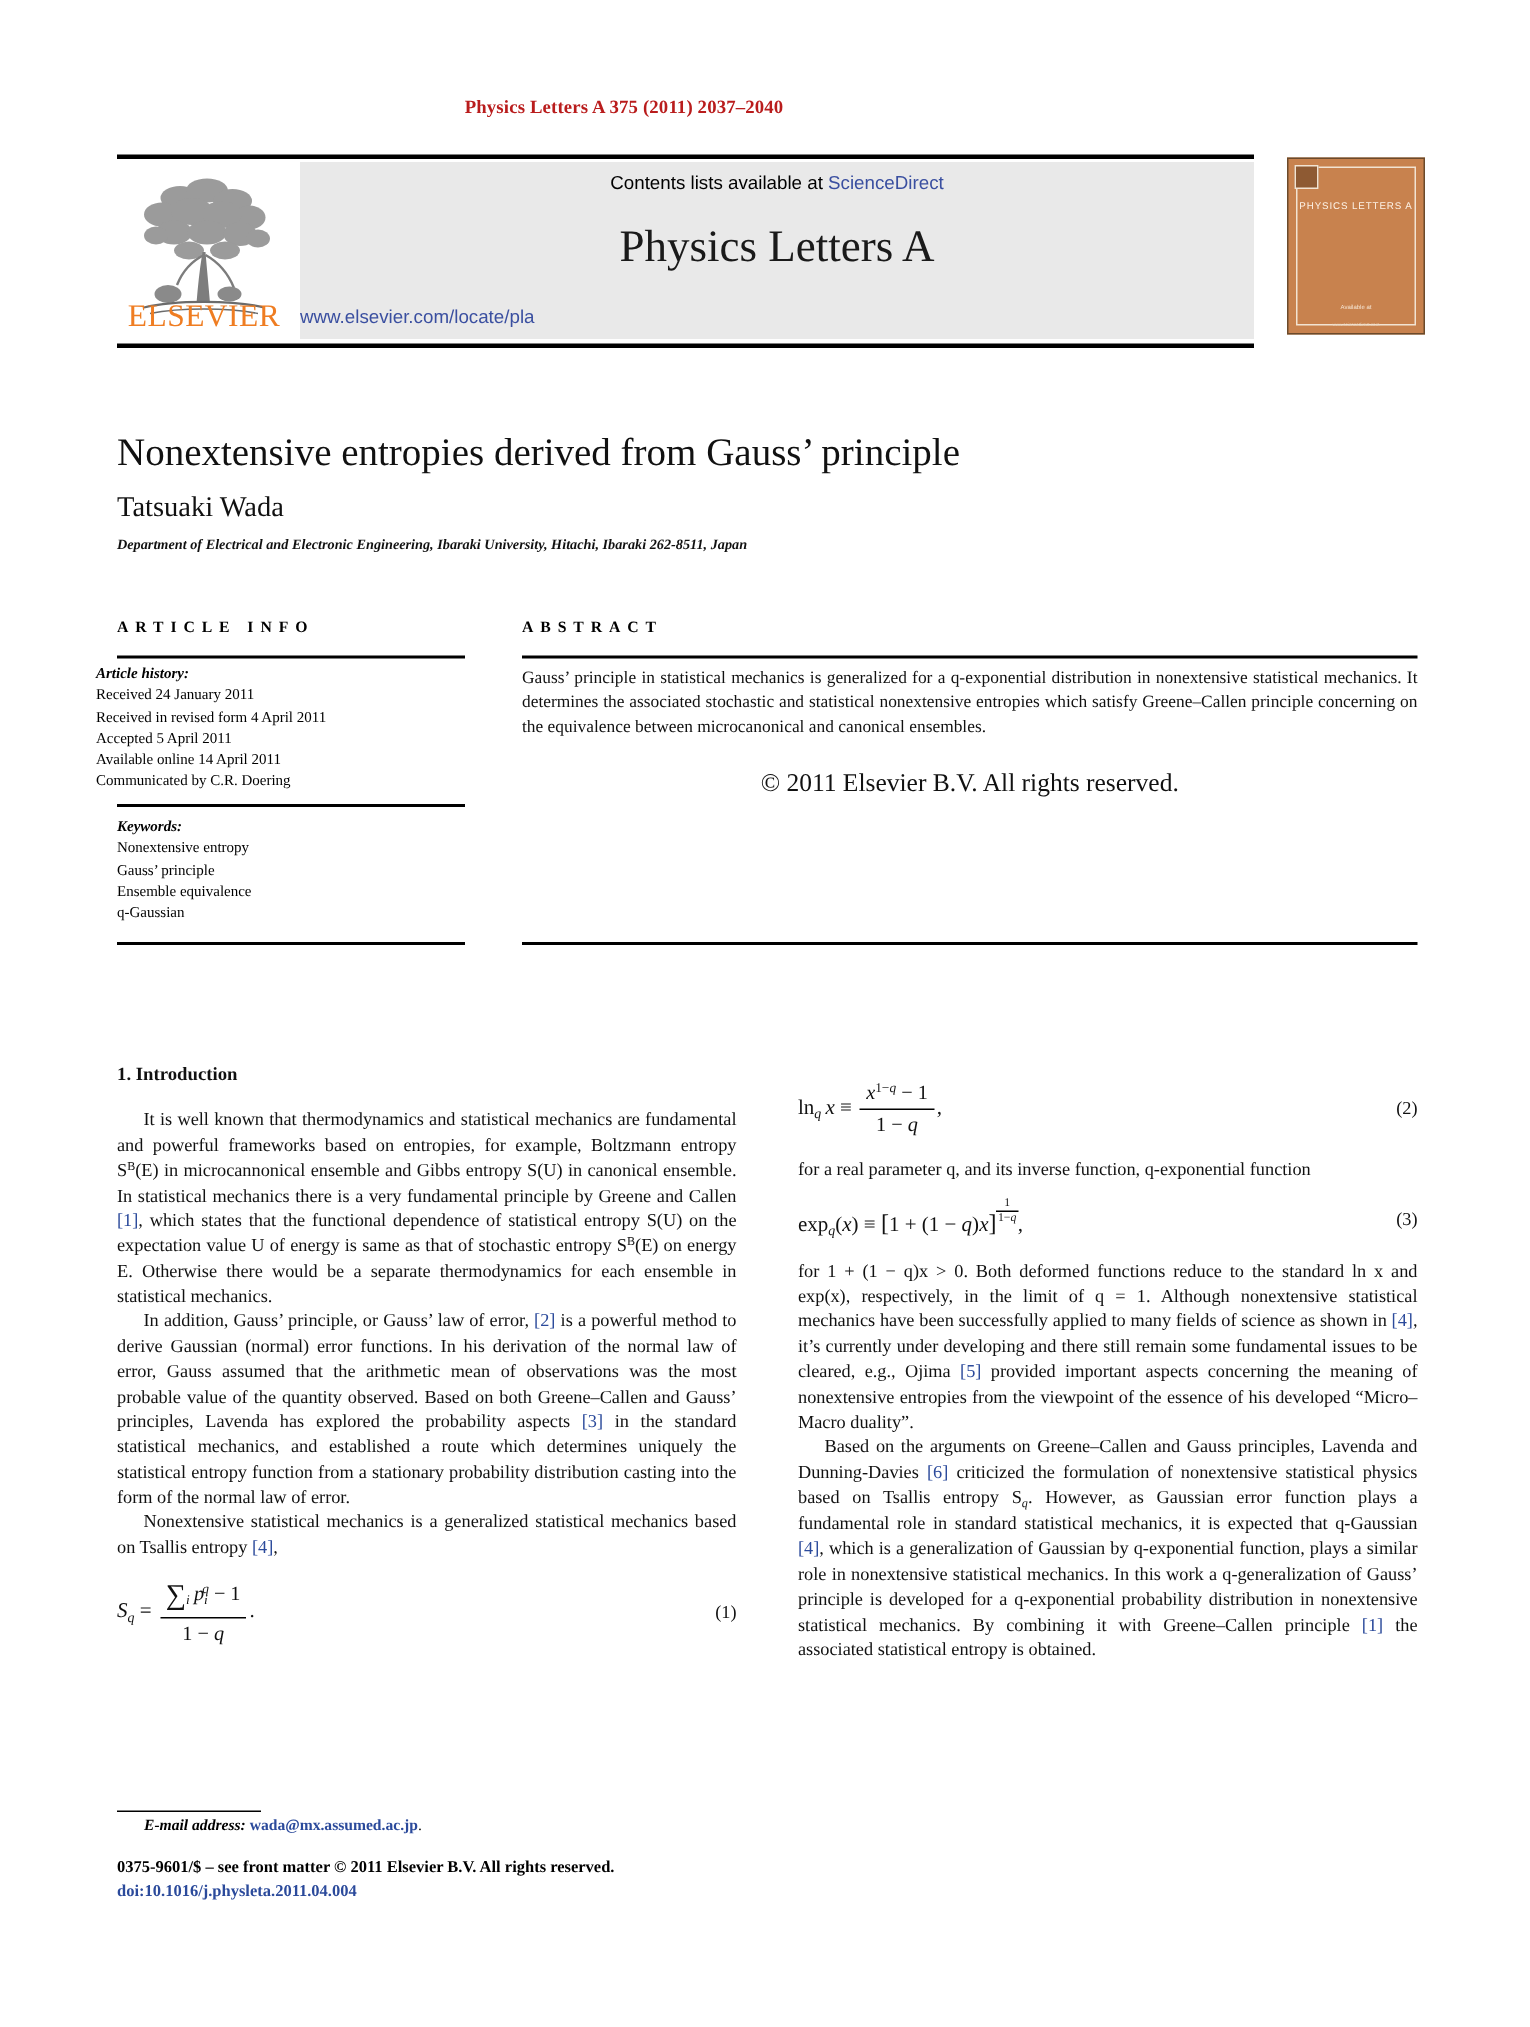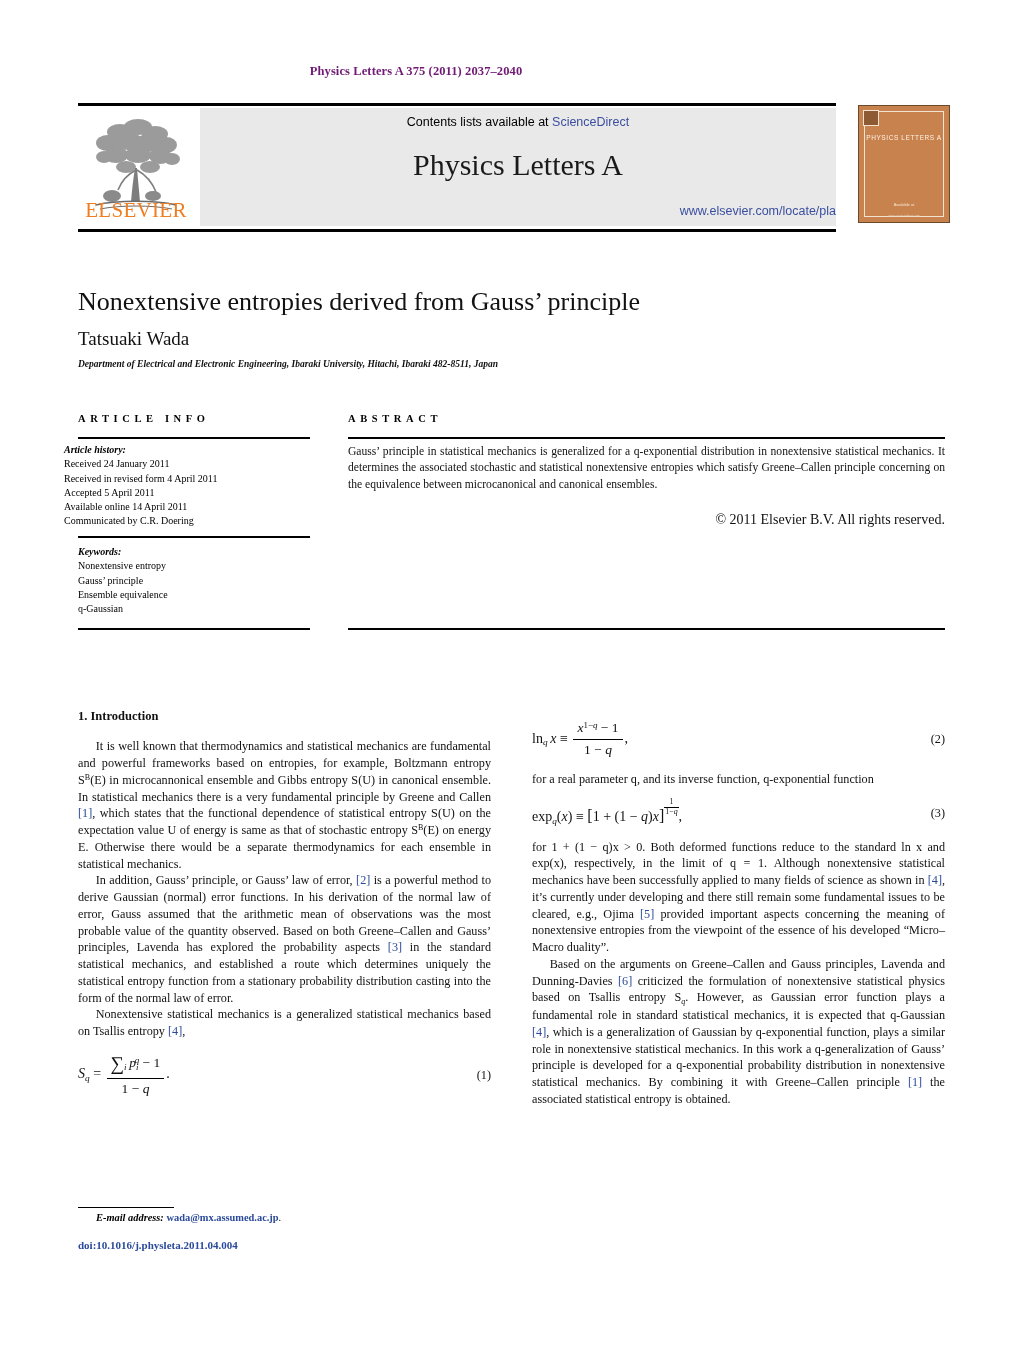--- a/index.html
+++ b/index.html
@@ -19,21 +19,21 @@
   
   .runhead {
     position: absolute;
     top: 64px;
     left: 0;
     width: 832px;
     text-align: center;
     font-family: "Liberation Serif", serif;
     font-weight: bold;
     font-size: 12.5px;
-    color: #701a75;
+    color: #b91c1c;
     letter-spacing: 0.1px;
   }
 
   
   .hdr-rule-top {
     position: absolute;
     left: 78px;
     top: 103px;
     width: 758px;
     height: 3px;
@@ -77,21 +77,21 @@
     text-align: center;
     font-family: "Liberation Serif", serif;
     font-size: 30px;
     color: #1a1a1a;
   }
   .banner-url {
     position: absolute;
     left: 200px;
     top: 204px;
     width: 636px;
-    text-align: right;
+    text-align: left;
     font-family: "Liberation Sans", sans-serif;
     font-size: 12.5px;
     color: #3a4fa0;
   }
 
   
   .elsevier-logo {
     position: absolute;
     left: 80px;
     top: 110px;
@@ -272,22 +272,22 @@
     font-size: 11.6px;
     line-height: 1.42;
     text-align: justify;
     color: #111;
   }
   .copyright {
     position: absolute;
     left: 348px;
     top: 512px;
     width: 597px;
-    text-align: right;
-    font-size: 14px;
+    text-align: center;
+    font-size: 17px;
     color: #111;
   }
 
   
   .col {
     position: absolute;
     top: 708px;
     width: 413px;
     font-size: 12.2px;
     line-height: 1.375;
@@ -459,21 +459,21 @@
   <div class="cover-chip"></div>
   <div class="cover-title">PHYSICS LETTERS A</div>
   <div class="cover-foot">Available at</div>
   <div class="cover-foot2">www.sciencedirect.com</div>
 </div>
 
 <div class="hdr-rule-bottom"></div>
 
 <div class="art-title">Nonextensive entropies derived from Gauss’ principle</div>
 <div class="art-author">Tatsuaki Wada</div>
-<div class="art-affil">Department of Electrical and Electronic Engineering, Ibaraki University, Hitachi, Ibaraki 482-8511, Japan</div>
+<div class="art-affil">Department of Electrical and Electronic Engineering, Ibaraki University, Hitachi, Ibaraki 262-8511, Japan</div>
 
 <div class="info-head">ARTICLE INFO</div>
 <div class="abs-head">ABSTRACT</div>
 
 <div class="rule-l1"></div>
 <div class="rule-l2"></div>
 <div class="rule-l3"></div>
 <div class="rule-r1"></div>
 <div class="rule-r2"></div>
 
@@ -538,14 +538,15 @@
 
   <p><span>Based on the arguments on Greene–Callen and Gauss principles, Lavenda and Dunning-Davies </span><span class="ref">[6]</span><span> criticized the formulation of nonextensive statistical physics based on Tsallis entropy S</span><span class="sub">q</span><span>. However, as Gaussian error function plays a fundamental role in standard statistical mechanics, it is expected that q-Gaussian </span><span class="ref">[4]</span><span>, which is a generalization of Gaussian by q-exponential function, plays a similar role in nonextensive statistical mechanics. In this work a q-generalization of Gauss’ principle is developed for a q-exponential probability distribution in nonextensive statistical mechanics. By combining it with Greene–Callen principle </span><span class="ref">[1]</span><span> the associated statistical entropy is obtained.</span></p>
 </div>
 
 <div class="fn-rule"></div>
 <div class="fn-email">
   <span class="lbl">E-mail address:</span>
   <span class="lnk">wada@mx.assumed.ac.jp</span><span>.</span>
 </div>
 <div class="imprint">
+  <div>0375-9601/$ – see front matter © 2011 Elsevier B.V. All rights reserved.</div>
   <div class="doi">doi:10.1016/j.physleta.2011.04.004</div>
 </div>
 
 </body></html>

